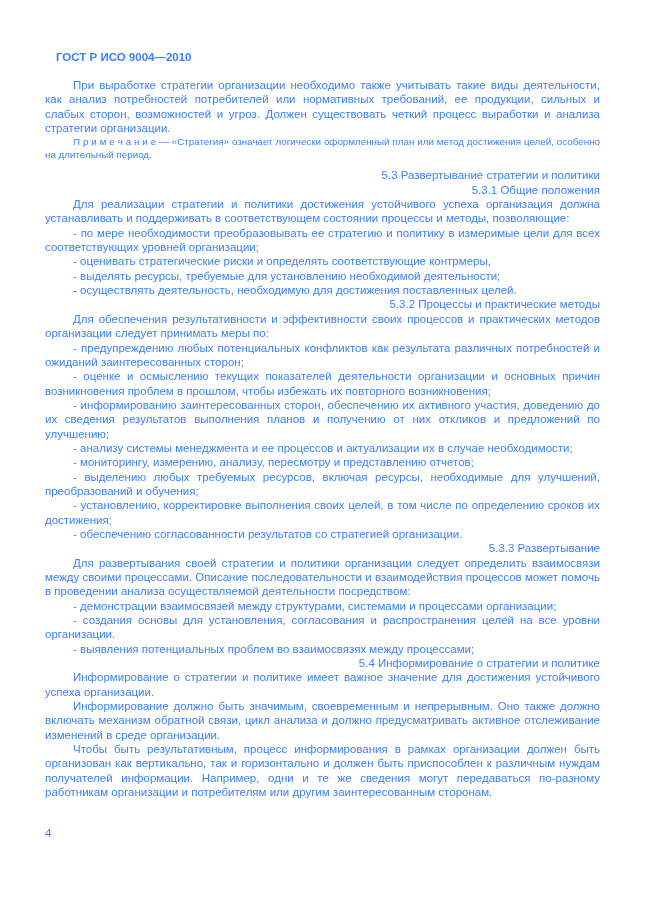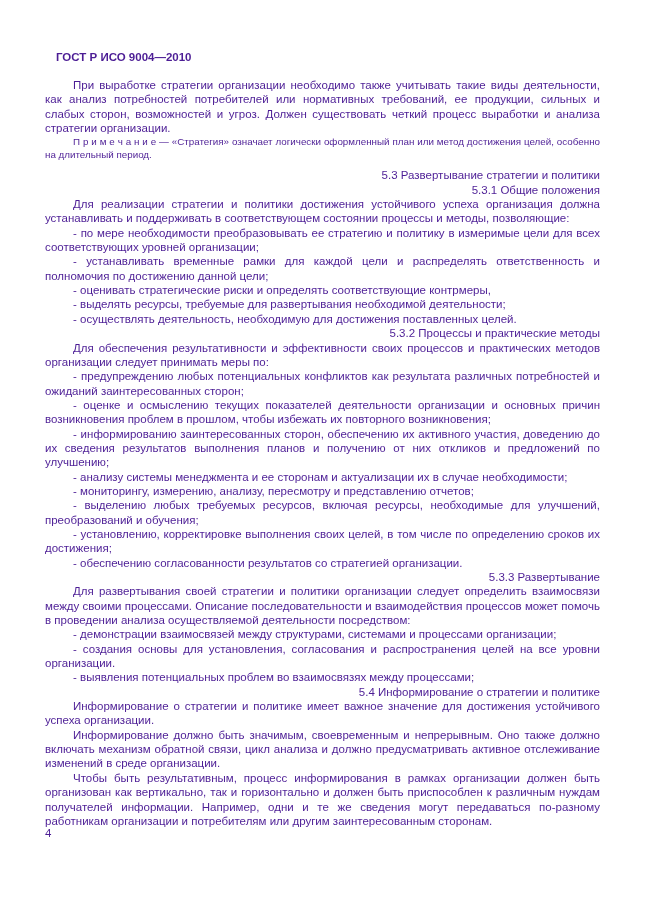--- a/index.html
+++ b/index.html
@@ -7,21 +7,21 @@
     padding: 0;
     background: #ffffff;
   }
   .page {
     position: relative;
     width: 646px;
     height: 913px;
     background: #ffffff;
     overflow: hidden;
     font-family: "Liberation Sans", sans-serif;
-    color: #4c1d95;
+    color: #3b82f6;
   }
   .doc-body {
     position: absolute;
     left: 45px;
     top: 50px;
     width: 555px;
   }
   .running-header {
     font-weight: bold;
     font-size: 11.5px;
@@ -59,30 +59,29 @@
 <div class="page">
   <div class="doc-body">
     <div class="running-header">ГОСТ Р ИСО 9004—2010</div>
 
     <p class="para">При выработке стратегии организации необходимо также учитывать такие виды деятельности, как анализ потребностей потребителей или нормативных требований, ее продукции, сильных и слабых сторон, возможностей и угроз. Должен существовать четкий процесс выработки и анализа стратегии организации.</p>
     <p class="note">П р и м е ч а н и е — «Стратегия» означает логически оформленный план или метод достижения целей, особенно на длительный период.</p>
     <p class="heading">5.3 Развертывание стратегии и политики</p>
     <p class="heading">5.3.1 Общие положения</p>
     <p class="para">Для реализации стратегии и политики достижения устойчивого успеха организация должна устанавливать и поддерживать в соответствующем состоянии процессы и методы, позволяющие:</p>
     <p class="para">- по мере необходимости преобразовывать ее стратегию и политику в измеримые цели для всех соответствующих уровней организации;</p>
-    <p class="para">- устанавливать временные рамки для каждой цели и распределять ответственность и полномочия по достижению данной цели;</p>
     <p class="para">- оценивать стратегические риски и определять соответствующие контрмеры,</p>
-    <p class="para">- выделять ресурсы, требуемые для развертывания необходимой деятельности;</p>
+    <p class="para">- выделять ресурсы, требуемые для установлению необходимой деятельности;</p>
     <p class="para">- осуществлять деятельность, необходимую для достижения поставленных целей.</p>
     <p class="heading">5.3.2 Процессы и практические методы</p>
     <p class="para">Для обеспечения результативности и эффективности своих процессов и практических методов организации следует принимать меры по:</p>
     <p class="para">- предупреждению любых потенциальных конфликтов как результата различных потребностей и ожиданий заинтересованных сторон;</p>
     <p class="para">- оценке и осмыслению текущих показателей деятельности организации и основных причин возникновения проблем в прошлом, чтобы избежать их повторного возникновения;</p>
     <p class="para">- информированию заинтересованных сторон, обеспечению их активного участия, доведению до их сведения результатов выполнения планов и получению от них откликов и предложений по улучшению;</p>
-    <p class="para">- анализу системы менеджмента и ее сторонам и актуализации их в случае необходимости;</p>
+    <p class="para">- анализу системы менеджмента и ее процессов и актуализации их в случае необходимости;</p>
     <p class="para">- мониторингу, измерению, анализу, пересмотру и представлению отчетов;</p>
     <p class="para">- выделению любых требуемых ресурсов, включая ресурсы, необходимые для улучшений, преобразований и обучения;</p>
     <p class="para">- установлению, корректировке выполнения своих целей, в том числе по определению сроков их достижения;</p>
     <p class="para">- обеспечению согласованности результатов со стратегией организации.</p>
     <p class="heading">5.3.3 Развертывание</p>
     <p class="para">Для развертывания своей стратегии и политики организации следует определить взаимосвязи между своими процессами. Описание последовательности и взаимодействия процессов может помочь в проведении анализа осуществляемой деятельности посредством:</p>
     <p class="para">- демонстрации взаимосвязей между структурами, системами и процессами организации;</p>
     <p class="para">- создания основы для установления, согласования и распространения целей на все уровни организации.</p>
     <p class="para">- выявления потенциальных проблем во взаимосвязях между процессами;</p>
     <p class="heading">5.4 Информирование о стратегии и политике</p>

